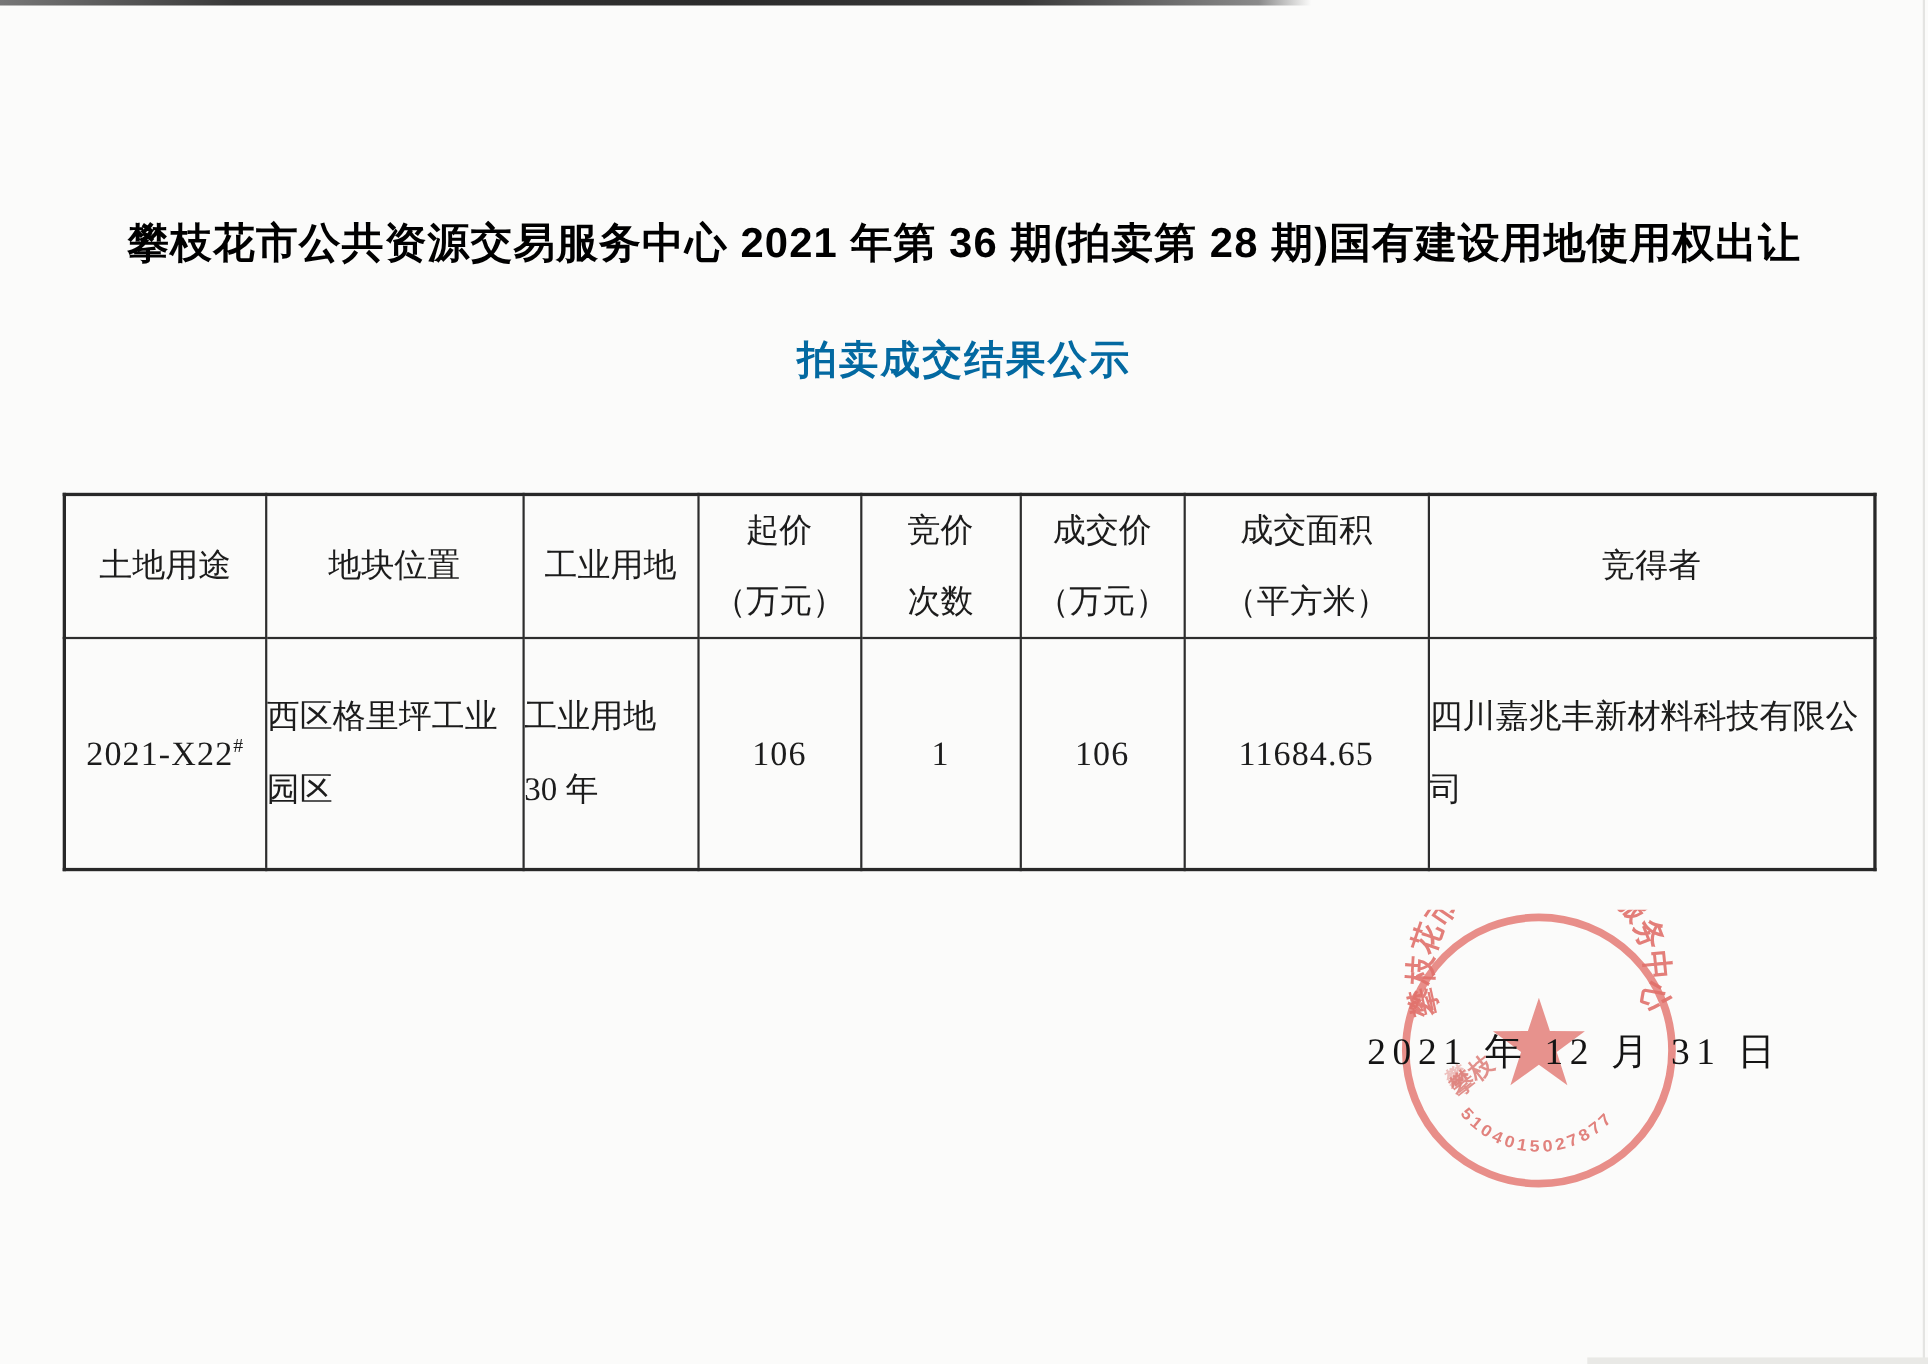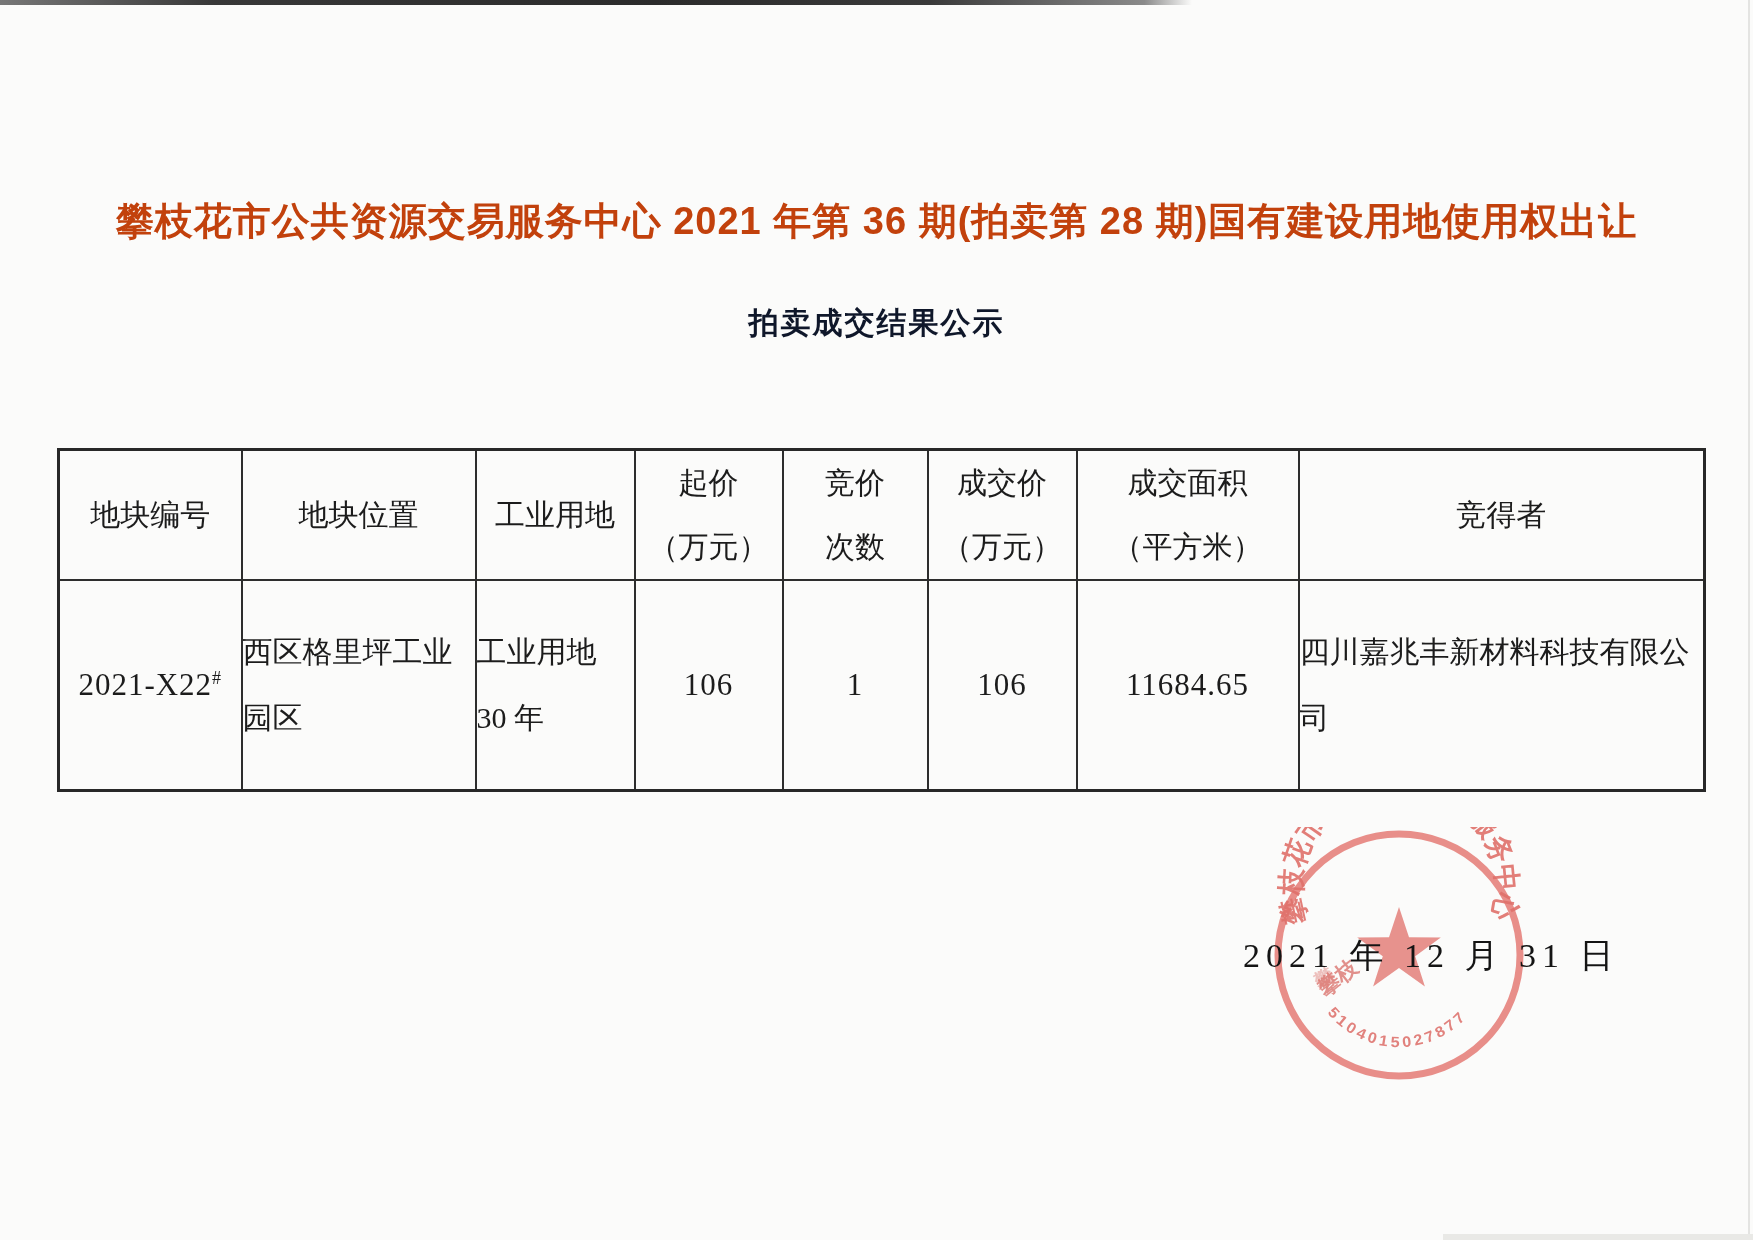--- a/index.html
+++ b/index.html
@@ -20,28 +20,28 @@
   }
   .scan-bottom-smudge{
     position:absolute;bottom:0;right:0;width:310px;height:6px;
     background:#e9e9e6;
   }
   
   .title-line1{
     position:absolute;top:196px;left:0;width:1753px;
     text-align:center;
     font-family:"Liberation Sans","DejaVu Sans",sans-serif;
-    font-weight:700;font-size:38px;letter-spacing:1px;color:#c2410c;
+    font-weight:700;font-size:38px;letter-spacing:1px;color:#000000;
     white-space:nowrap;
   }
   .title-line2{
     position:absolute;top:303px;left:0;width:1753px;
     text-align:center;
     font-family:Liberation Sans, sans-serif;
-    font-weight:700;font-size:30px;letter-spacing:2px;color:#0f172a;
+    font-weight:700;font-size:36px;letter-spacing:2px;color:#0369a1;
   }
   
   table.result-table{
     position:absolute;left:57px;top:448px;
     width:1646px;height:340px;
     border-collapse:collapse;table-layout:fixed;
     font-size:30px;color:#1c1c1c;
   }
   table.result-table td{
     border:2px solid #2d2d2d;
@@ -88,21 +88,21 @@
       <col style="width:234px">
       <col style="width:159px">
     <col style="width:148px">
       <col style="width:145px">
       <col style="width:149px">
     <col style="width:222px">
       <col style="width:406px">
   </colgroup>
   <tbody>
       <tr class="hdr-row">
-    <td class="hcell"><span>地块编号</span></td>
+    <td class="hcell"><span>土地用途</span></td>
     <td class="hcell"><span>地块位置</span></td>
     <td class="hcell"><span>工业用地</span></td>
     <td class="hcell">
       <div>起价</div>
       <div>（万元）</div>
     </td>
     <td class="hcell">
       <div>竞价</div>
       <div>次数</div>
     </td>

